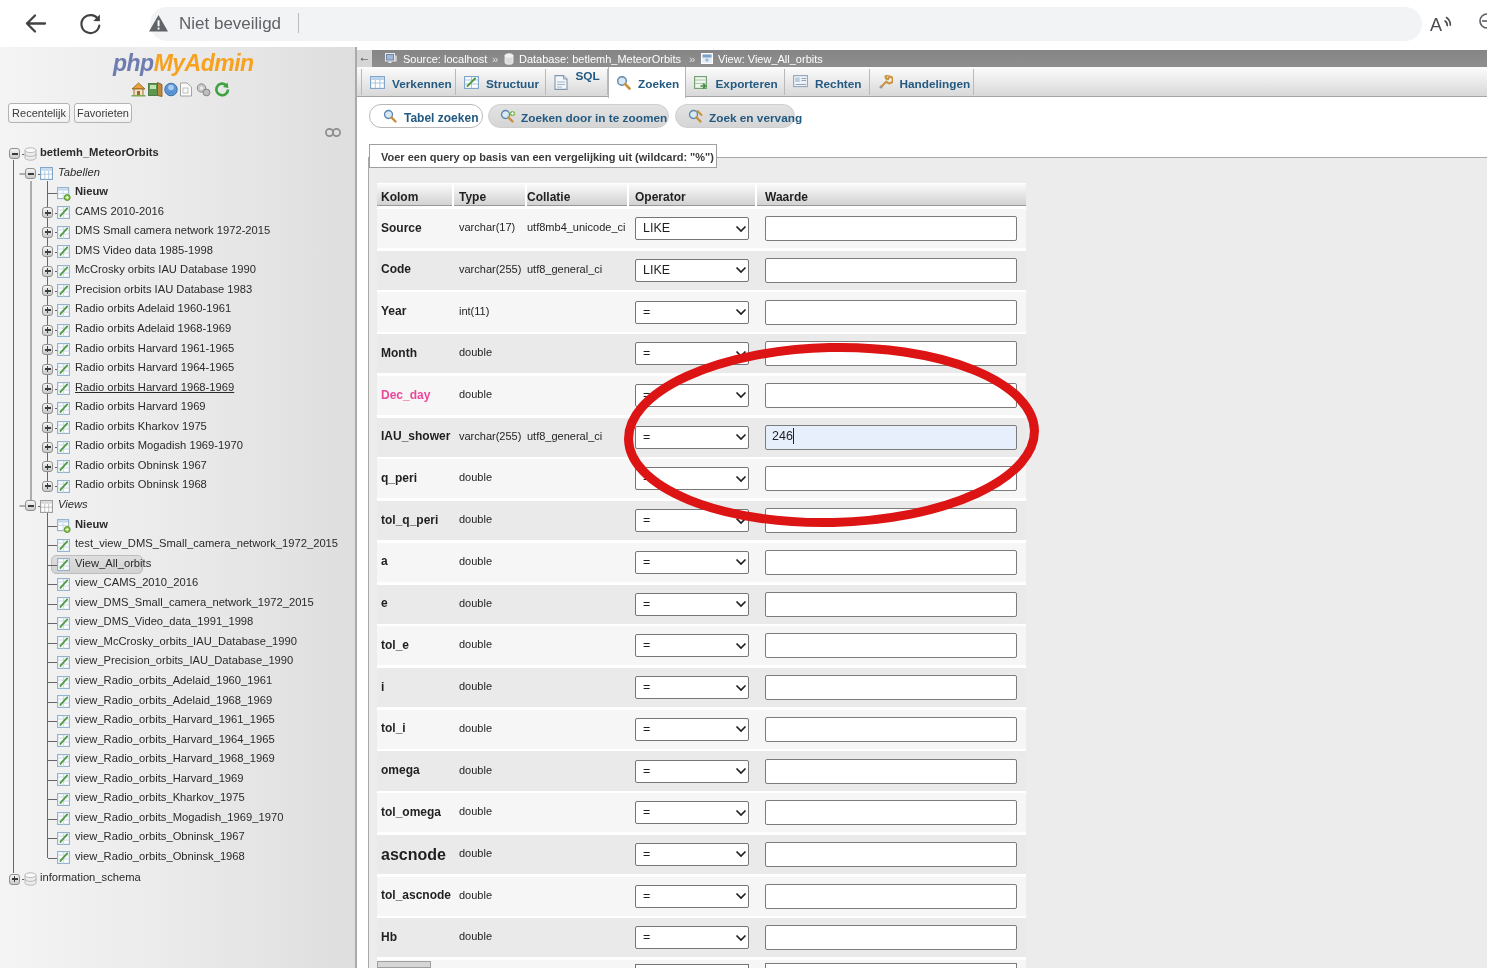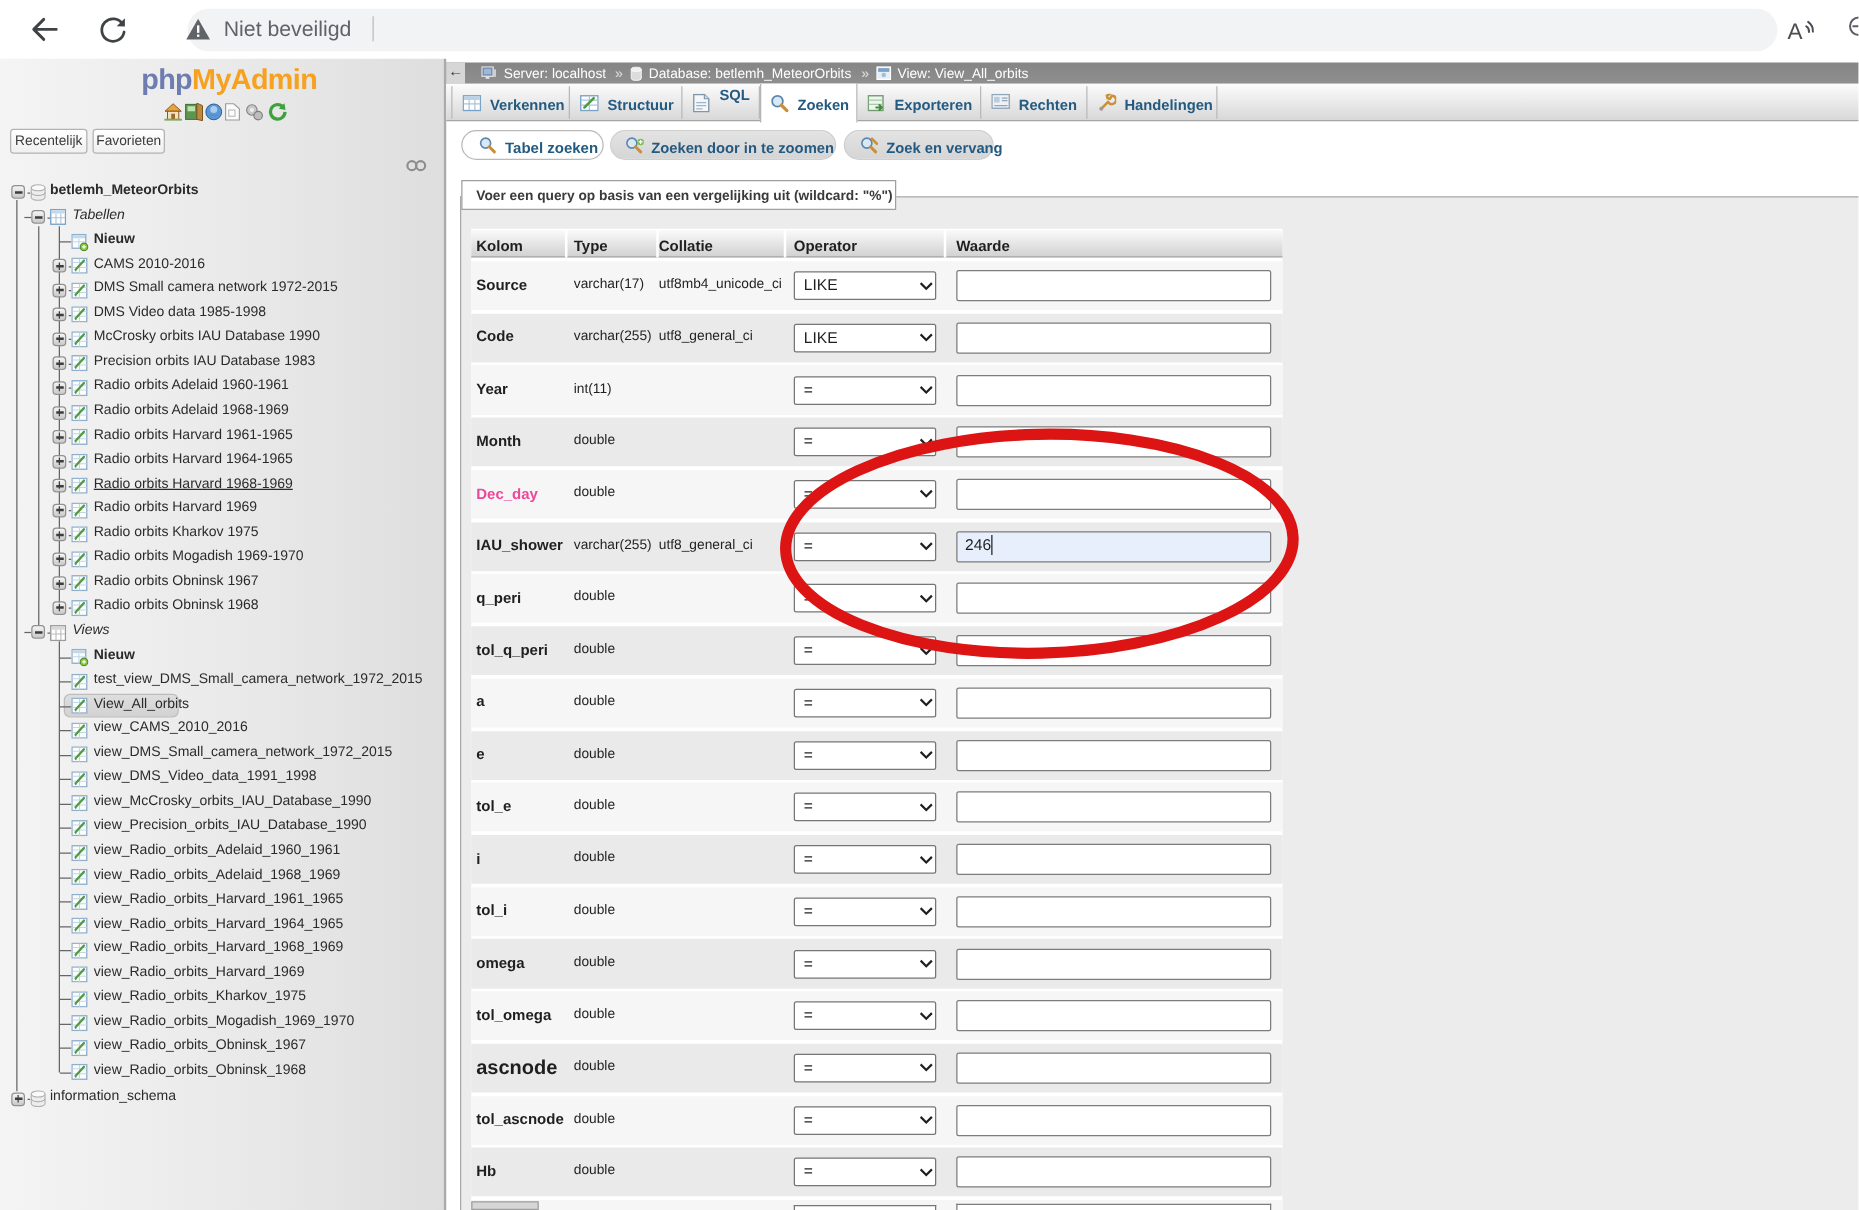--- a/index.html
+++ b/index.html
@@ -28,21 +28,21 @@
 <svg class="a" style="left:1429px;top:12px" width="30" height="24" viewBox="0 0 30 24">
 <text x="1" y="19" font-family="Liberation Sans" font-size="18" fill="#4a4d51">A</text>
 <path d="M17.5 5.5 a9 9 0 0 1 3.8 7.8 M16 9 a5 5 0 0 1 2.2 4.6" fill="none" stroke="#4a4d51" stroke-width="1.6" stroke-linecap="round"></path>
     </svg>
 <svg class="a" style="left:1477px;top:12px" width="10" height="20" viewBox="0 0 10 20">
 <circle cx="10" cy="9" r="7" fill="none" stroke="#5a5d61" stroke-width="1.6"></circle>
 <path d="M5 9 H10" stroke="#5a5d61" stroke-width="1.6"></path>
     </svg>
 <div class="a" style="left:0;top:47px;width:355px;height:921px;background:linear-gradient(to right,#f4f4f4 0%,#e9e9e9 55%,#dedede 100%)"></div>
 <div class="a" style="left:355px;top:47px;width:2px;height:921px;background:#aaaaaa"></div>
-<div class="a nowrap" style="left:113px;top:49.5px;font-size:23px;font-weight:bold;letter-spacing:-0.5px"><span style="color:#6e7cb0">php</span><span style="color:#f6a11f">MyAdmin</span></div>
+<div class="a nowrap" style="left:113px;top:49.5px;font-size:23px;font-weight:bold;font-style:italic;letter-spacing:-0.5px"><span style="color:#6e7cb0">php</span><span style="color:#f6a11f">MyAdmin</span></div>
 <svg class="a" style="left:131px;top:82px" width="100" height="15" viewBox="0 0 100 15">
 <g>
  <path d="M1 7 L7.5 1 L14 7 Z" fill="#e8a33d" stroke="#8a5a20" stroke-width="0.8"></path>
  <rect x="3" y="7" width="9" height="6.5" fill="#f3e2c0" stroke="#8a5a20" stroke-width="0.8"></rect>
  <rect x="6" y="9" width="3" height="4.5" fill="#9a6a30"></rect>
  <rect x="0.5" y="13" width="14" height="1.5" fill="#7cab56"></rect>
 </g>
 <g transform="translate(17,0)">
  <rect x="0.5" y="1.5" width="9" height="12" fill="#5d9650" stroke="#3c6e33" stroke-width="0.8"></rect>
  <rect x="2" y="3" width="6" height="4" fill="#bde2b0"></rect>
@@ -441,21 +441,21 @@
     </svg>
 <div class="a nowrap" style="left:40px;top:871px;font-size:11.2px;color:#2a2a2a;">information_schema</div>
 <div class="a" style="left:357px;top:50px;width:1130px;height:16.5px;background:linear-gradient(#858585,#8f8f8f)"></div>
 <div class="a" style="left:357px;top:50px;width:15px;height:16.5px;background:#d6d6d6;color:#333;font-size:12px;text-align:center;line-height:15px">←</div>
 <svg class="a" style="left:385px;top:53px" width="12" height="11" viewBox="0 0 12 11">
 <rect x="0.5" y="0.5" width="9" height="7.5" fill="#6f87ad" stroke="#e8e8e8" stroke-width="1"></rect>
 <rect x="2" y="2" width="6" height="4.5" fill="#9fb6d4"></rect>
 <rect x="3.5" y="8.5" width="3" height="1.5" fill="#e8e8e8"></rect>
 <rect x="9.8" y="2.5" width="2" height="6" fill="#cfcfcf"></rect>
     </svg>
-<div class="a nowrap" style="left:403px;top:52.5px;font-size:11px;color:#ffffff">Server: localhost</div>
+<div class="a nowrap" style="left:403px;top:52.5px;font-size:11px;color:#ffffff">Source: localhost</div>
 <div class="a nowrap" style="left:492px;top:52.5px;font-size:11.3px;color:#e0e0e0">»</div>
 <svg class="a" style="left:504px;top:52.5px" width="10" height="12" viewBox="0 0 10 12">
 <path d="M1 2.5 V9.5 A4 1.8 0 0 0 9 9.5 V2.5" fill="#dcdcdc" stroke="#f5f5f5" stroke-width="0.8"></path>
 <ellipse cx="5" cy="2.5" rx="4" ry="1.8" fill="#f0f0f0" stroke="#f5f5f5" stroke-width="0.8"></ellipse>
     </svg>
 <div class="a nowrap" style="left:519px;top:52.5px;font-size:11px;color:#ffffff">Database: betlemh_MeteorOrbits</div>
 <div class="a nowrap" style="left:689px;top:52.5px;font-size:11.3px;color:#e0e0e0">»</div>
 <svg class="a" style="left:701px;top:53px" width="12" height="11" viewBox="0 0 12 11">
 <rect x="0.5" y="0.5" width="11" height="10" fill="#e8eef4" stroke="#fff" stroke-width="1"></rect>
 <rect x="1.5" y="1.5" width="9" height="3" fill="#7ba2c8"></rect>

